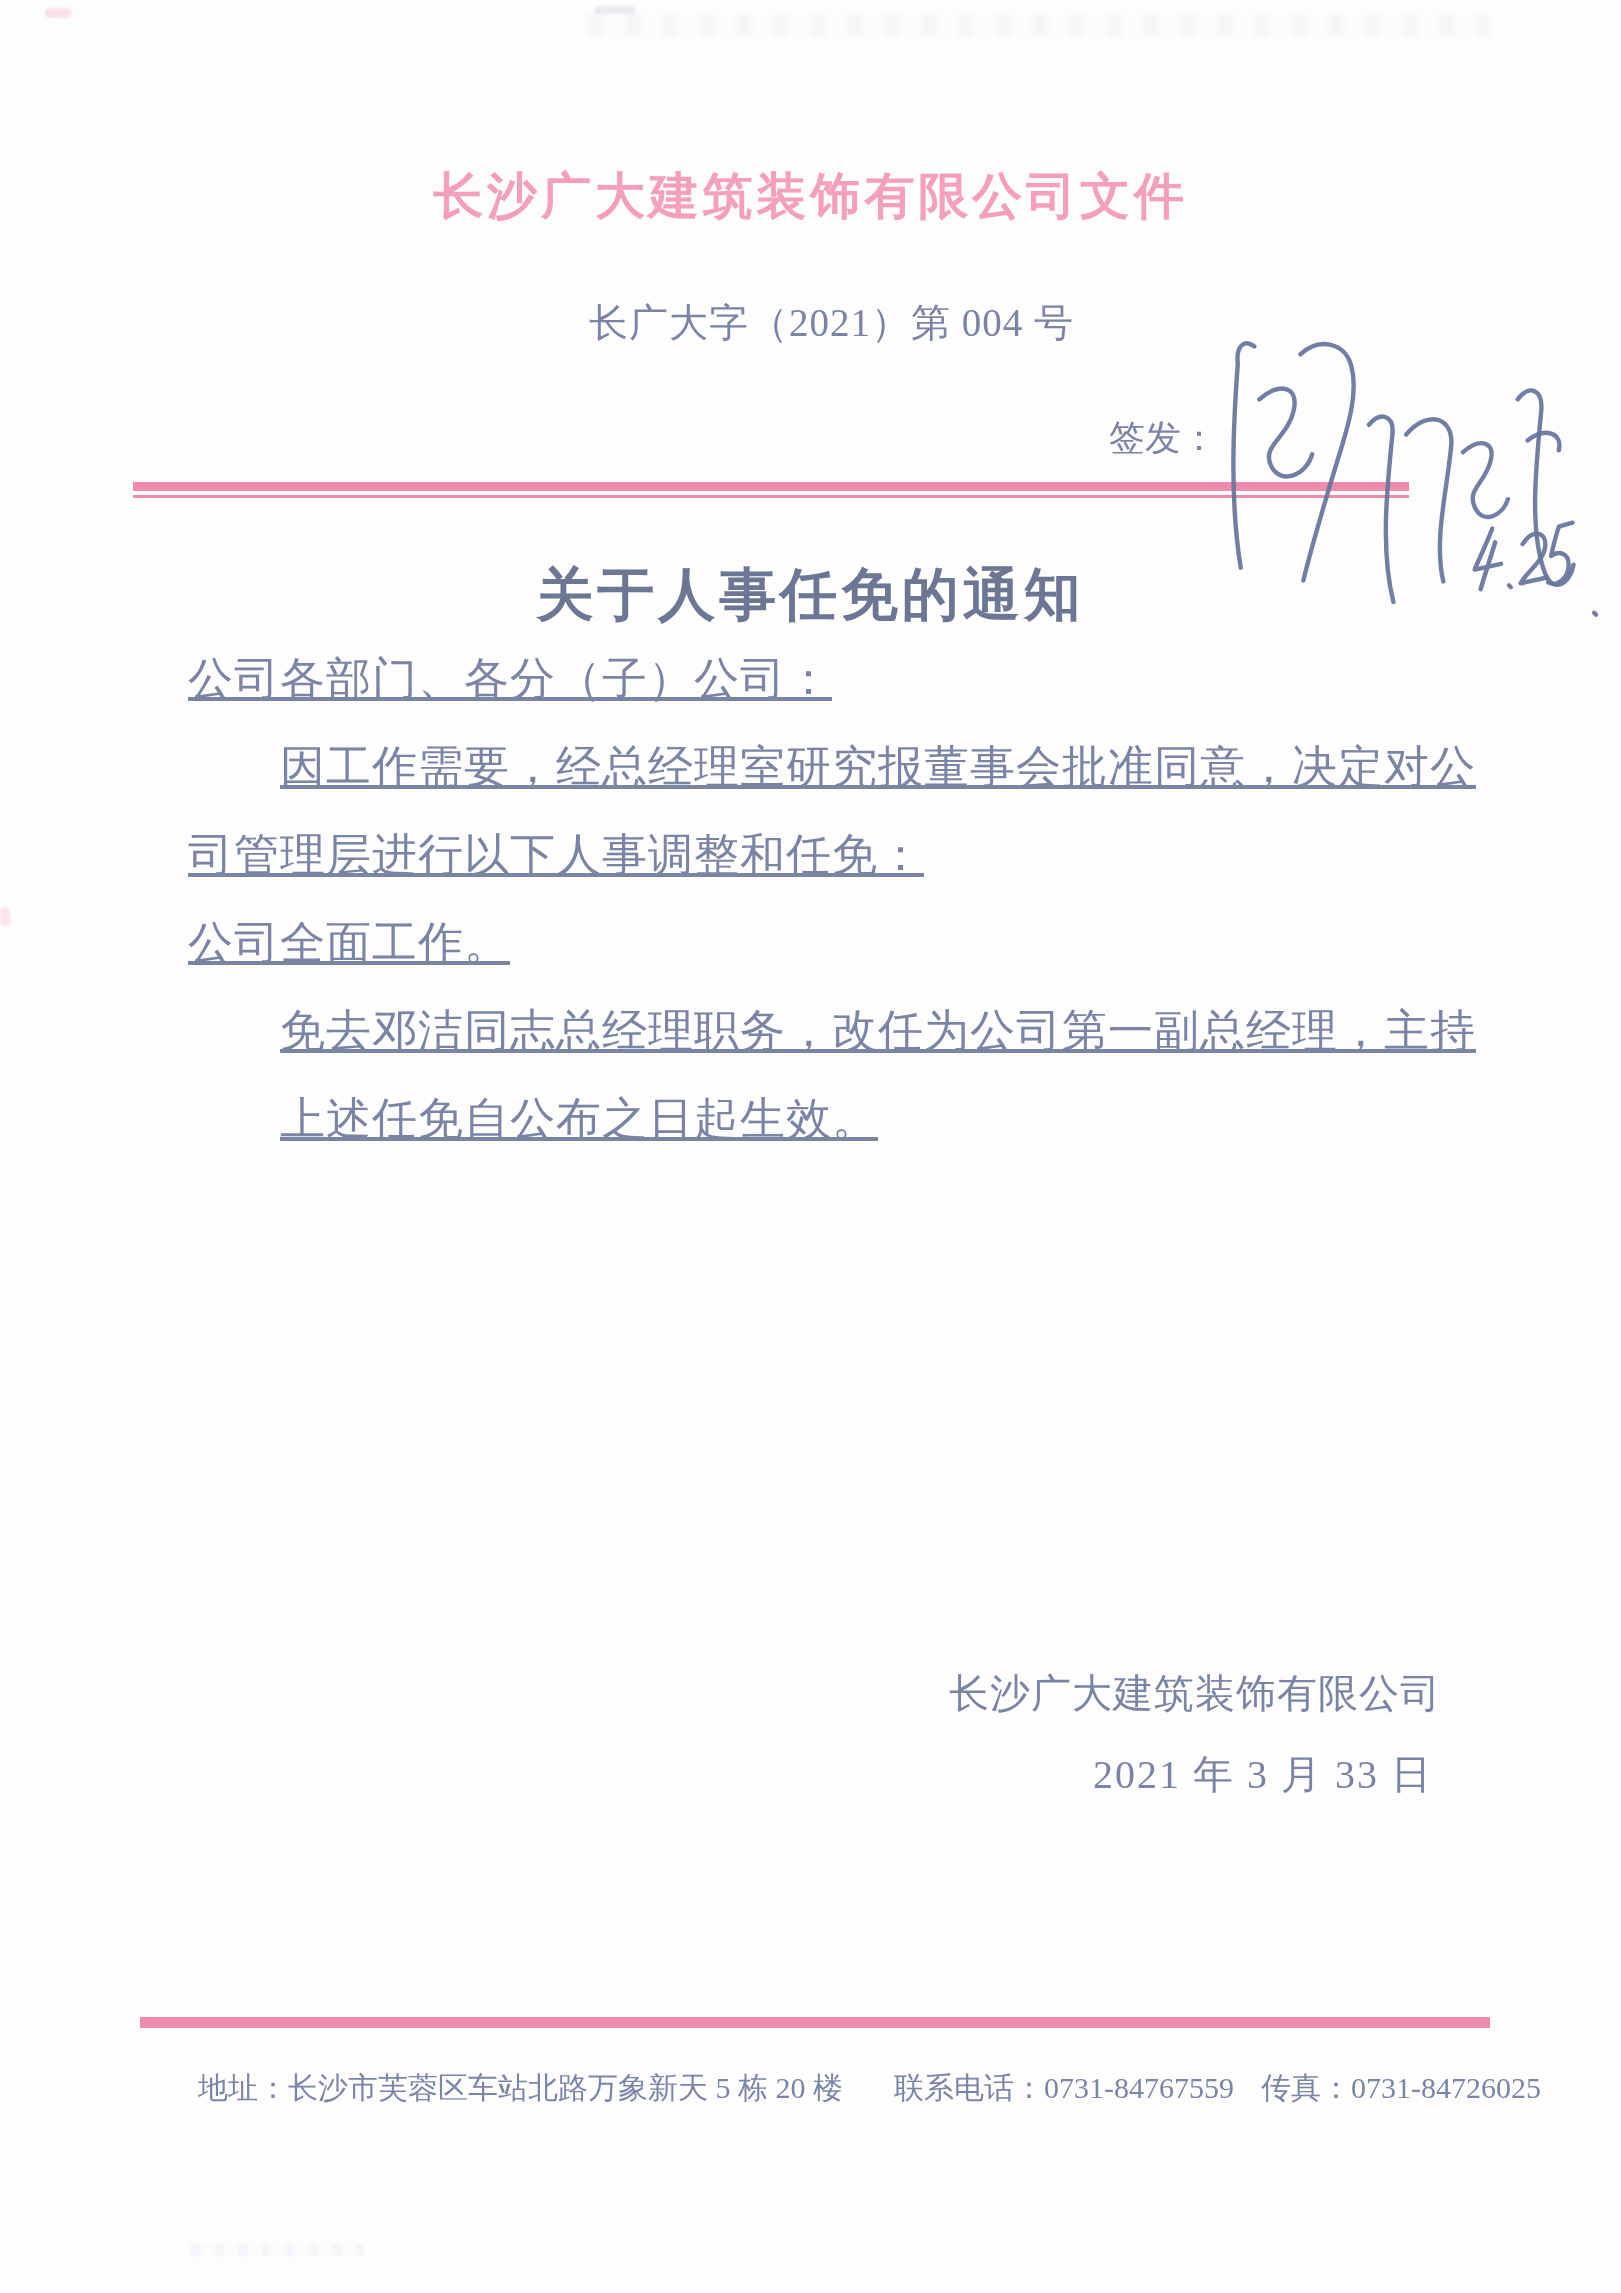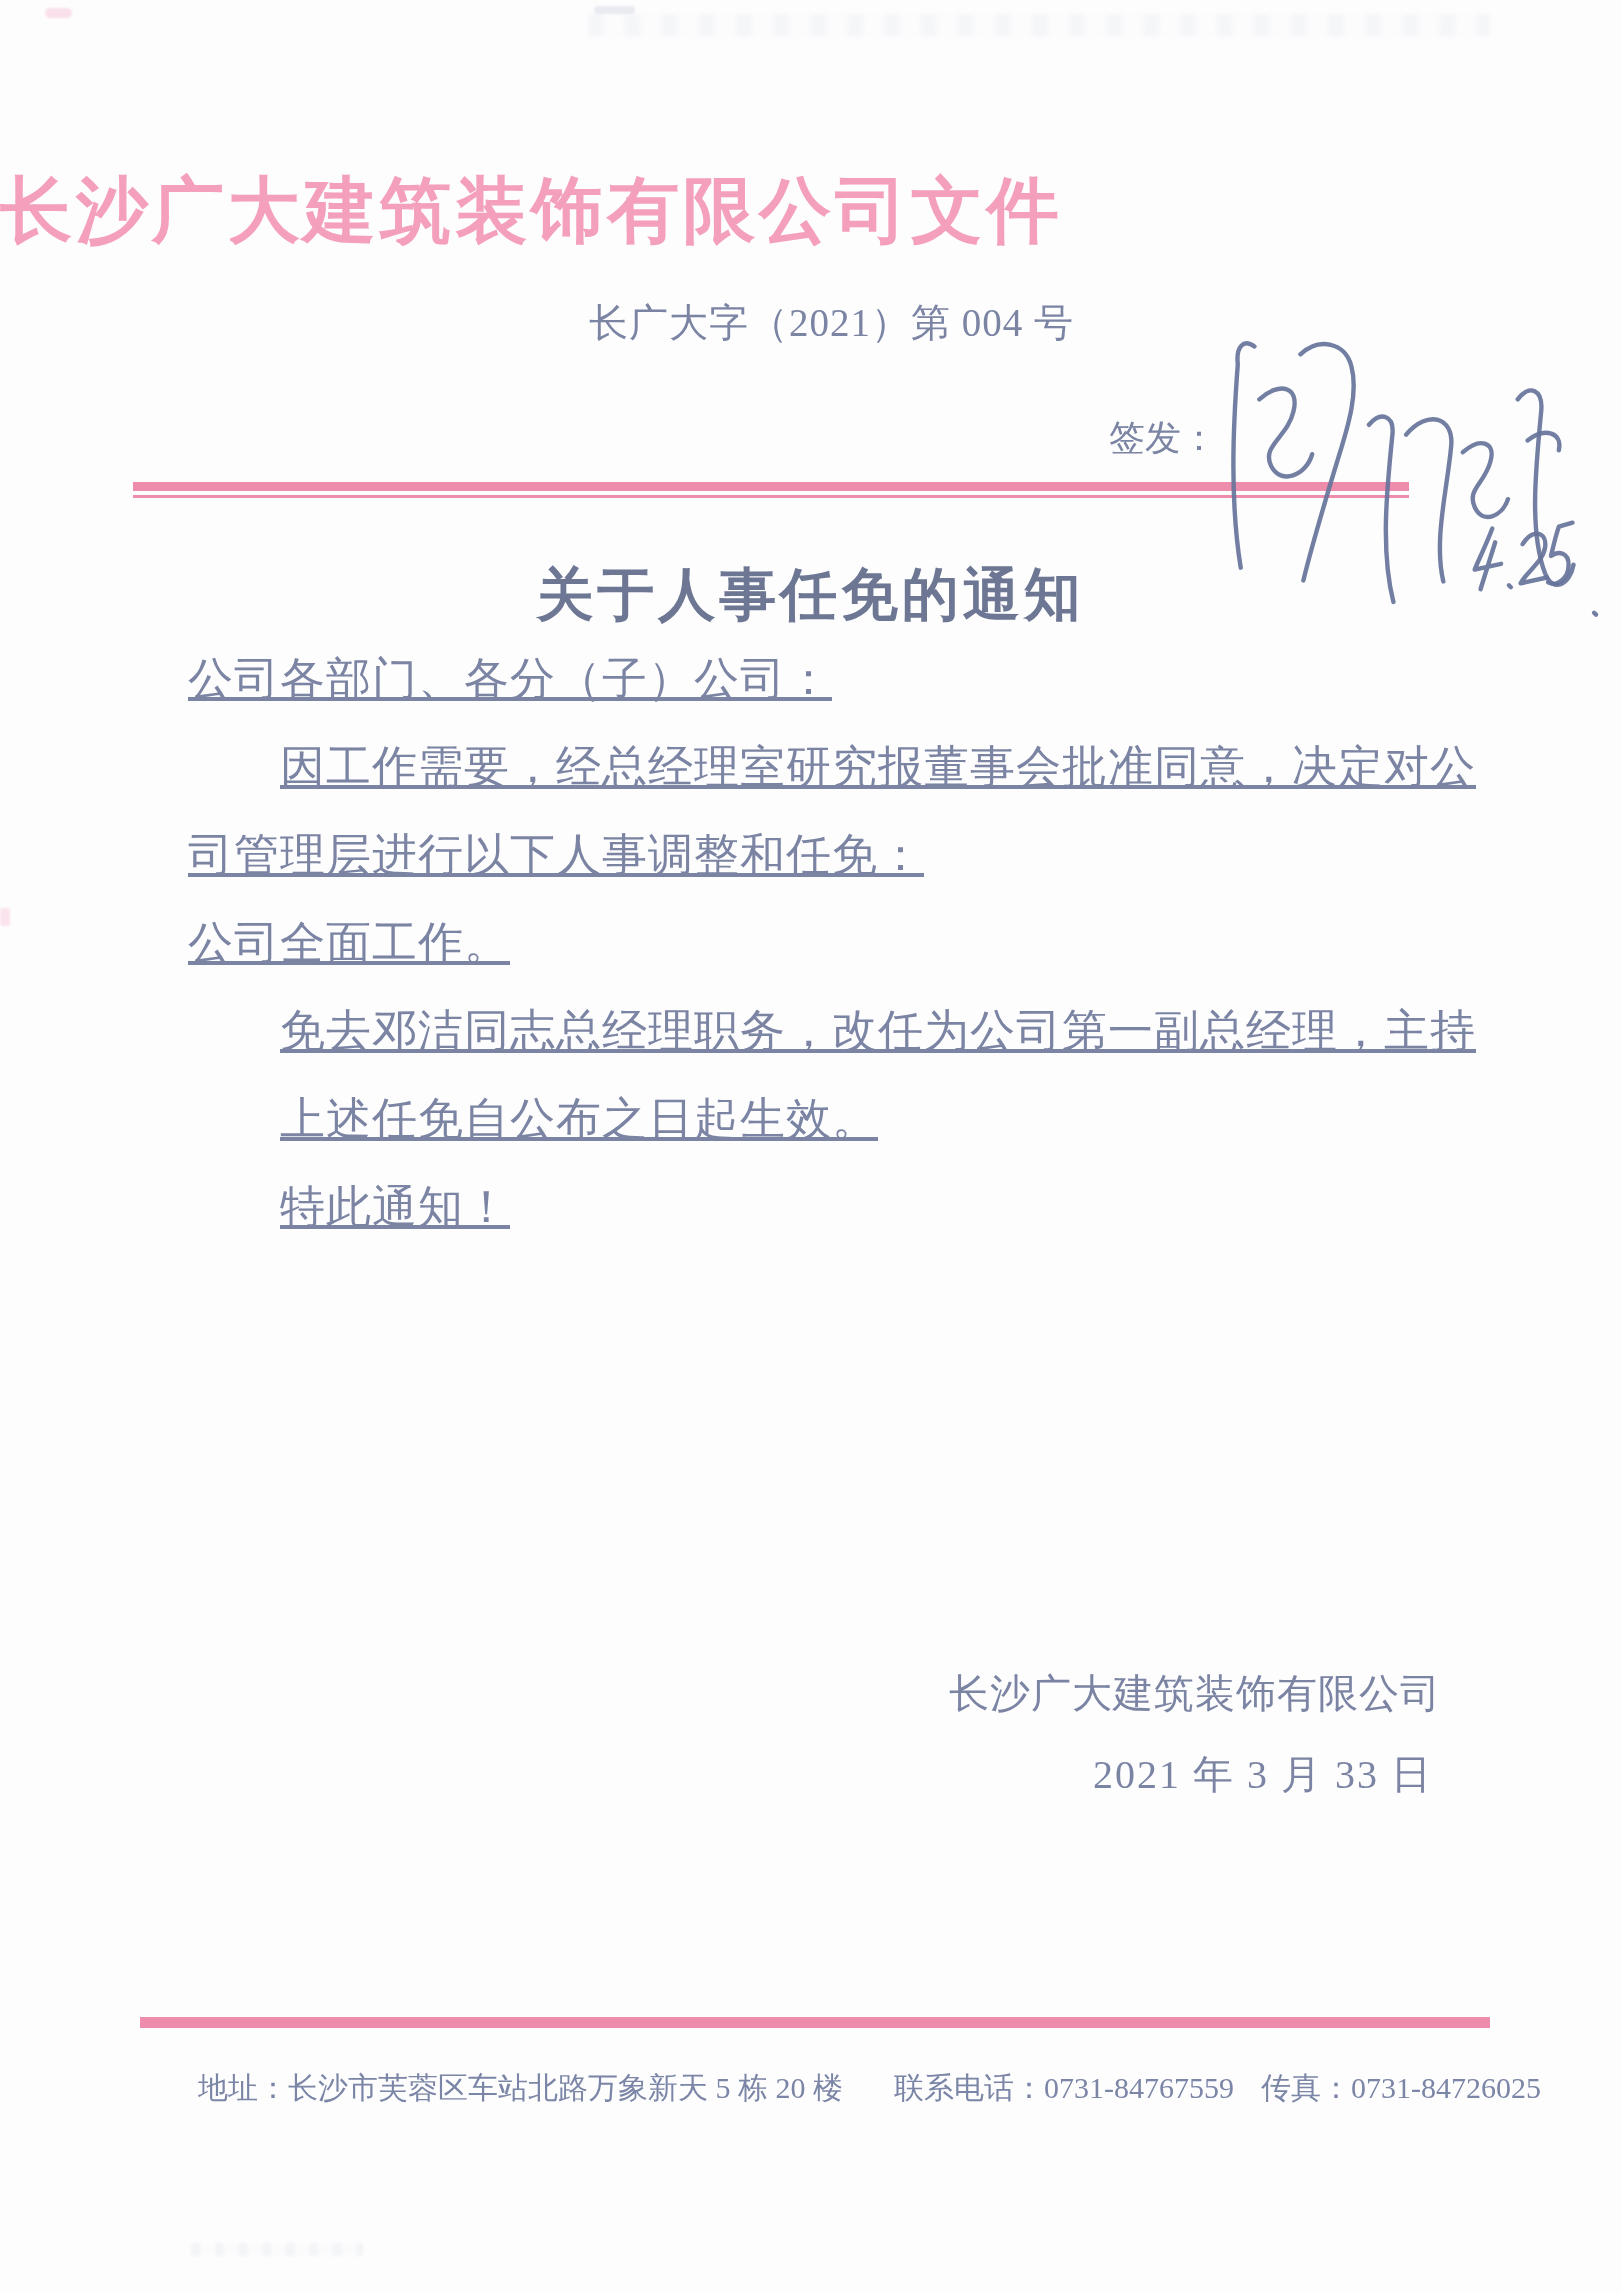--- a/index.html
+++ b/index.html
@@ -15,22 +15,22 @@
     position:relative;
     width:1621px;height:2294px;
     margin:0 auto;
     background:#fdfdfe;
     font-family:"Liberation Serif","DejaVu Serif",serif;
     overflow:hidden;
   }
   
   .org-title{
     position:absolute;top:163px;left:0;right:0;
-    text-align:left;
-    font-size:72px;font-weight:700;
+    text-align:center;
+    font-size:50px;font-weight:700;
     letter-spacing:3.9px;
     color:var(--title-pink);
     white-space:nowrap;
   }
   .doc-number{
     position:absolute;top:296px;left:0;right:0;
     text-align:center;
     font-size:39px;letter-spacing:1px;
     color:var(--ink);
     white-space:nowrap;
@@ -162,21 +162,20 @@
   <div class="notice-title">关于人事任免的通知</div>
 
   <div class="body">
 
   <div class="body-line" style="">公司各部门、各分（子）公司：</div>
       <div class="body-line indent" style="">因工作需要，经总经理室研究报董事会批准同意，决定对公</div>
       <div class="body-line" style="">司管理层进行以下人事调整和任免：</div>
       <div class="body-line" style="">公司全面工作。</div>
       <div class="body-line indent" style="">免去邓洁同志总经理职务，改任为公司第一副总经理，主持</div>
       <div class="body-line indent" style="">上述任免自公布之日起生效。</div>
-      <div class="body-line indent" style="">特此通知！</div>
     </div>
 
   <div class="signer-org">长沙广大建筑装饰有限公司</div>
   <div class="date-line">2021 年 3 月 33 日</div>
 
   <div class="footer-rule"></div>
   <div class="footer-text footer-address">地址：长沙市芙蓉区车站北路万象新天 5 栋 20 楼</div>
   <div class="footer-text footer-phone">联系电话：0731-84767559</div>
   <div class="footer-text footer-fax">传真：0731-84726025</div>
 

